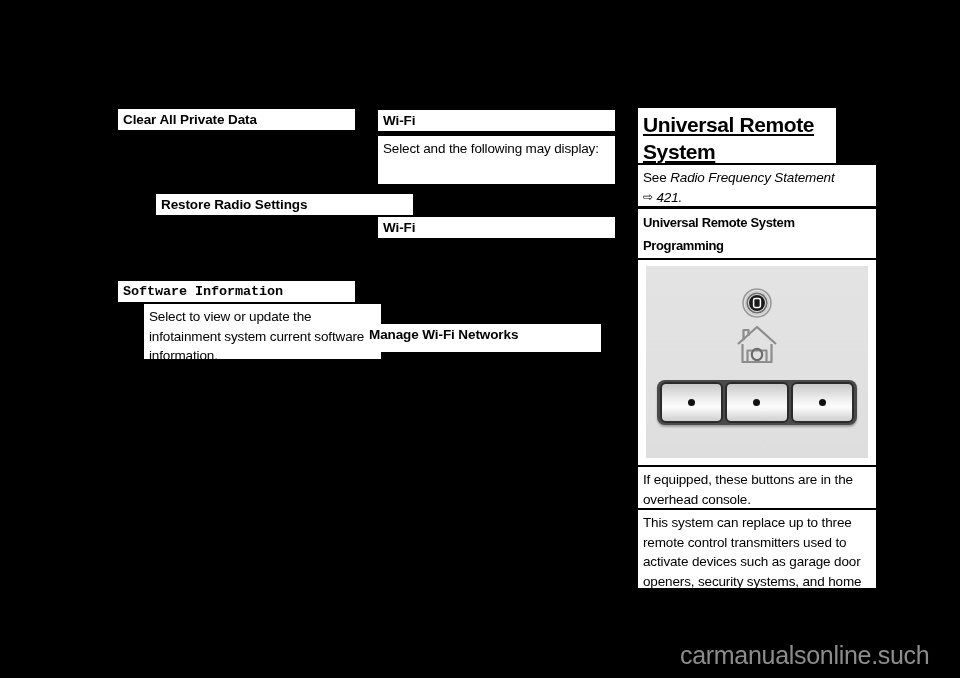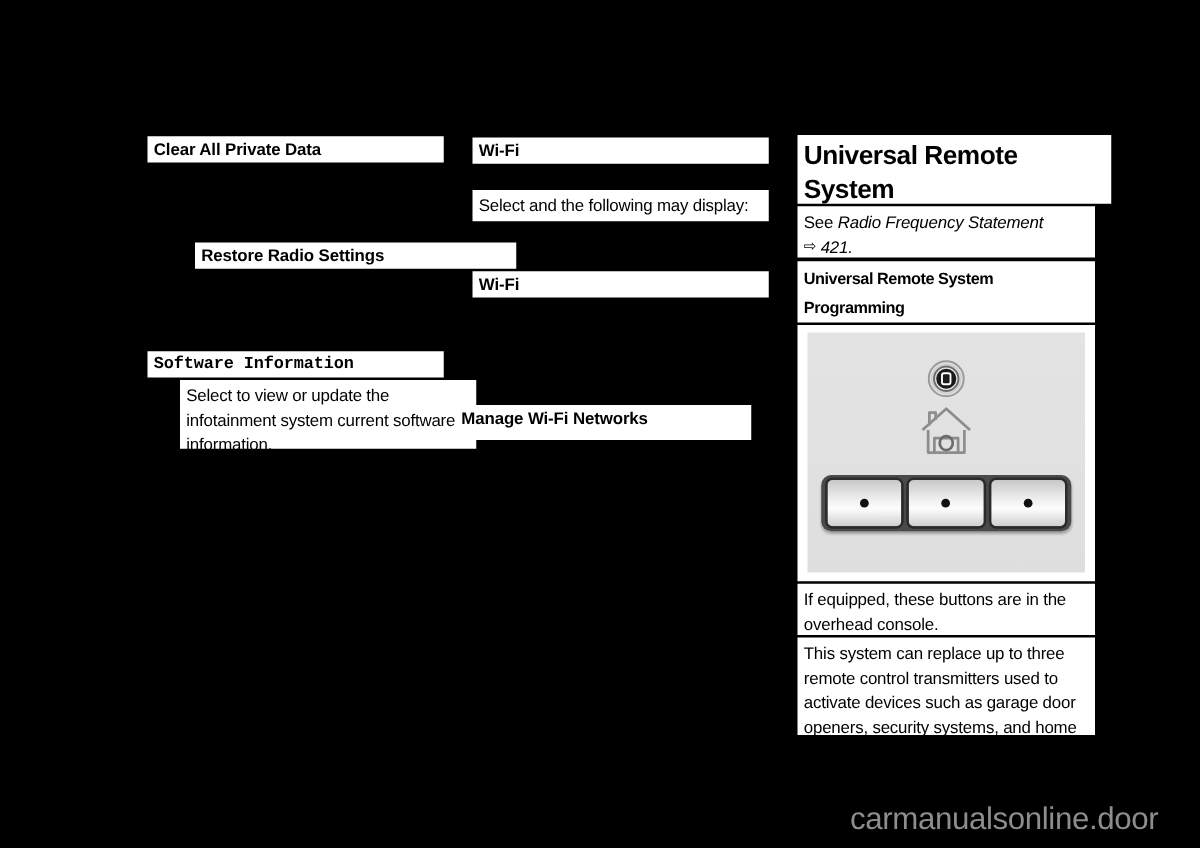--- a/index.html
+++ b/index.html
@@ -68,26 +68,26 @@
   }
 
   
   #box-clear-all-private-data { left: 118px; top: 109px;  width: 237px; height: 21px; }
   #box-restore-radio-settings { left: 132px; top: 194px;  width: 257px; height: 21px; margin-left: 24px; }
   #box-software-information   { left: 118px; top: 281px;  width: 237px; height: 21px; font-family: Liberation Mono, monospace; }
   #box-software-information-desc { left: 118px; top: 304px; width: 237px; height: 55px; margin-left: 26px; }
 
   
   #box-wifi-1      { left: 378px; top: 110px; width: 237px; height: 21px; }
-  #box-wifi-1-desc { left: 378px; top: 152px; width: 237px; height: 25px; }
+  #box-wifi-1-desc { left: 378px; top: 136px; width: 237px; height: 48px; }
   #box-wifi-2      { left: 378px; top: 217px; width: 237px; height: 21px; }
   #box-manage-wifi { left: 364px; top: 303px; width: 237px; height: 28px; margin-top: 21px; }
 
   
-  #box-universal-remote-system        { left: 638px; top: 108px; width: 251px; height: 55px; }
+  #box-universal-remote-system        { left: 638px; top: 108px; width: 198px; height: 55px; text-decoration: underline; }
   #box-radio-frequency-ref            { left: 638px; top: 165px; width: 238px; height: 41px; }
   #box-universal-remote-programming   { left: 638px; top: 209px; width: 238px; height: 49px; }
   #box-console-figure                 { left: 638px; top: 260px; width: 238px; height: 205px; padding: 6px 0 0 0; }
   #box-overhead-console-note          { left: 638px; top: 467px; width: 238px; height: 41px; }
   #box-universal-remote-desc          { left: 638px; top: 510px; width: 238px; height: 78px; }
 
   
   .console-figure {
     position: relative;
     width: 222px;
@@ -218,15 +218,15 @@
         <div class="console-button"></div>
       </div>
 
     </div>
   </div>
 
   <div class="box body-text" id="box-overhead-console-note">If equipped, these buttons are in the overhead console.</div>
 
   <div class="box body-text" id="box-universal-remote-desc">This system can replace up to three remote control transmitters used to activate devices such as garage door openers, security systems, and home automation devices. These</div>
 
-  <div id="watermark">carmanualsonline.door</div>
+  <div id="watermark">carmanualsonline.such</div>
 
 </div>
 
 </body></html>

